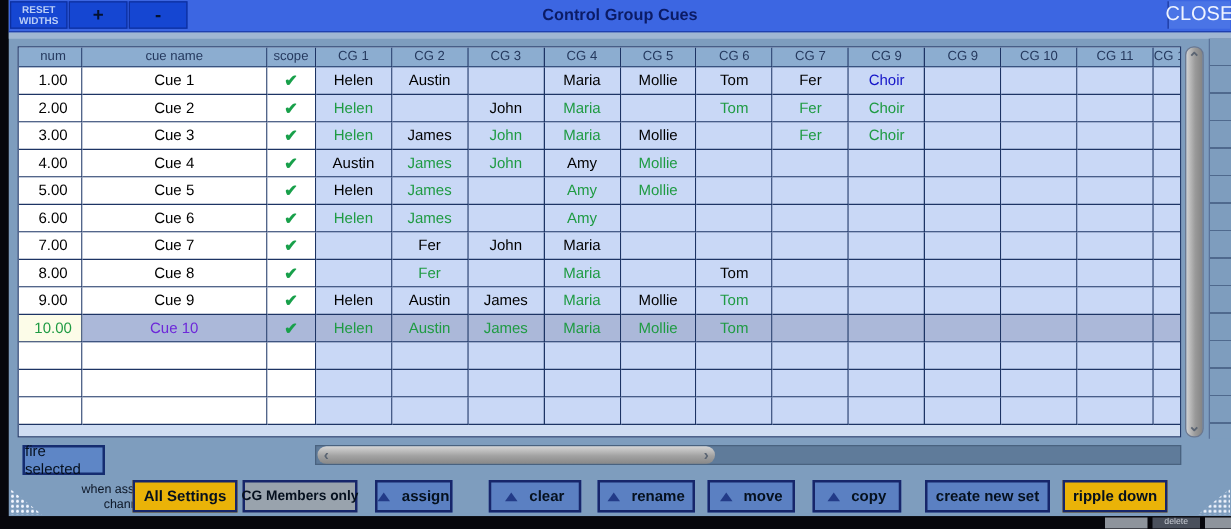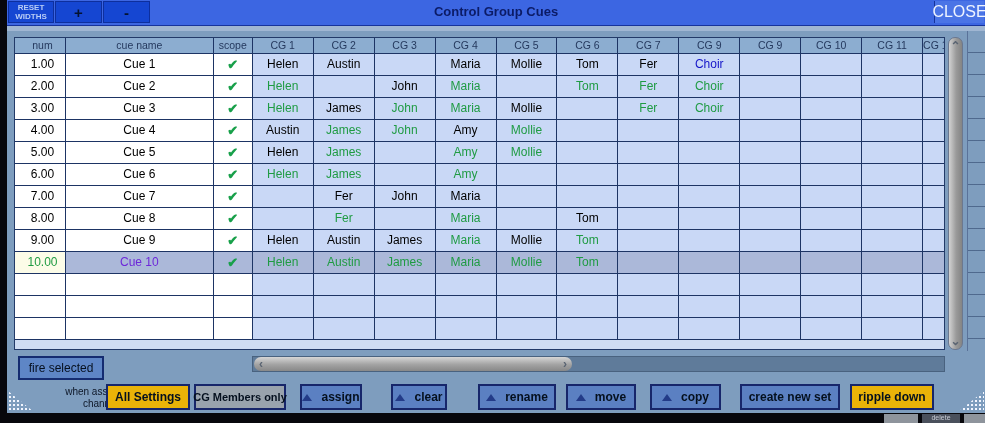--- a/index.html
+++ b/index.html
@@ -51,34 +51,34 @@
   .varrow{position:absolute;left:0;width:100%;text-align:center;color:#5a6472;font-size:12px;font-weight:bold;}
   #varrow-up{top:1px;} #varrow-dn{bottom:1px;}
   #hscroll{position:absolute;left:245px;top:356px;width:693px;height:16px;background:#5f7b9a;
            border:1px solid #49627f;box-sizing:border-box;cursor:pointer;}
   #hthumb{position:absolute;left:1px;top:0px;width:318px;height:14px;border-radius:7px;
           background:linear-gradient(180deg,#d6d6d6,#a2a2a2 55%,#888888);cursor:grab;}
   .harrow{position:absolute;top:0px;color:#5a6472;font-size:12px;font-weight:bold;line-height:14px;}
   #harrow-l{left:5px;} #harrow-r{right:5px;}
 
   
-  #fire{position:absolute;left:11px;top:356px;width:86px;height:24px;background:#5e86c6;
+  #fire{position:absolute;left:11px;top:356px;width:66px;height:24px;background:#5e86c6;
         border:2px solid #152c70;box-sizing:border-box;display:flex;align-items:center;justify-content:center;
         font-size:12px;color:#06101f;cursor:pointer;}
 
   
   #note{position:absolute;left:0px;top:386px;width:156px;text-align:right;font-size:10px;line-height:12px;color:#0c1626;}
   #footer-row{position:absolute;left:0;top:384px;width:978px;height:26px;}
   .fbtn{position:absolute;top:0;height:26px;background:#5b80c2;border:2px solid #17266a;box-sizing:border-box;
         display:flex;align-items:center;justify-content:center;font-weight:bold;font-size:12px;color:#05101e;cursor:pointer;white-space:nowrap;}
   .fbtn.pink{background:#eab308;} .fbtn.gray{background:#99a3ad;}
   .fbtn:nth-child(1){left:99px;width:84px;}
   .fbtn:nth-child(2){left:187px;width:92px;font-size:11px;}
   .fbtn:nth-child(3){left:293px;width:62px;}
-  .fbtn:nth-child(4){left:384px;width:56px;}
+  .fbtn:nth-child(4){left:384px;width:74px;}
   .fbtn:nth-child(5){left:471px;width:78px;}
   .fbtn:nth-child(6){left:559px;width:70px;}
   .fbtn:nth-child(7){left:643px;width:71px;}
   .fbtn:nth-child(8){left:733px;width:100px;}
   .fbtn:nth-child(9){left:843px;width:84px;}
   .chev{width:0;height:0;border-left:5px solid transparent;border-right:5px solid transparent;
         border-bottom:7px solid #233b88;margin-right:9px;}
 
   
   .grip{position:absolute;width:26px;height:21px;

